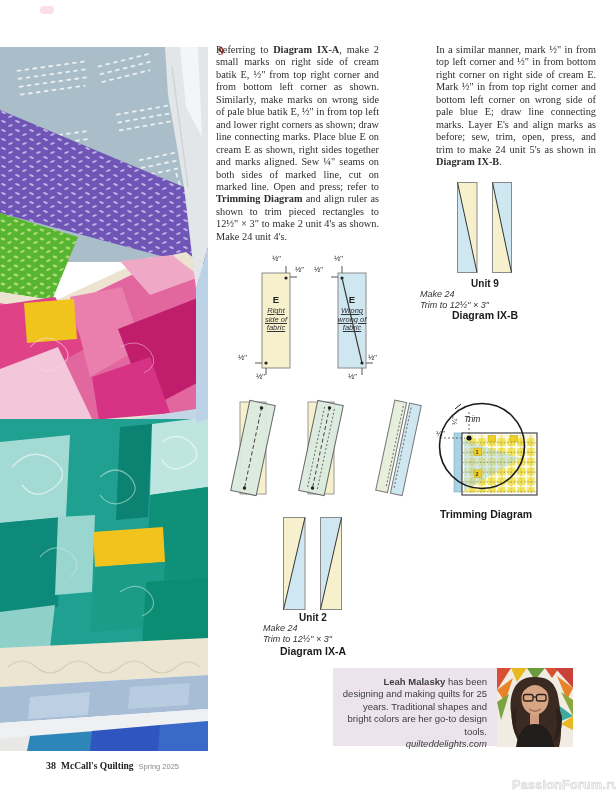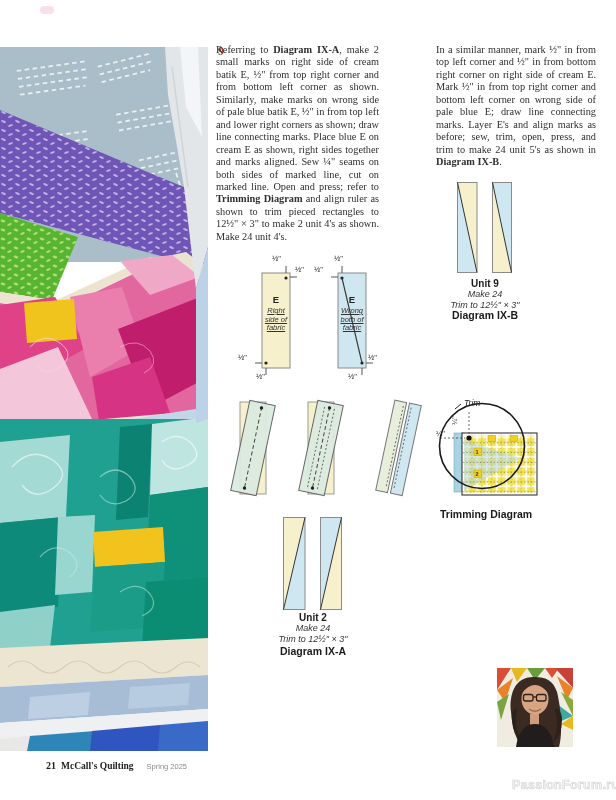--- a/index.html
+++ b/index.html
@@ -8,33 +8,33 @@
   .abs{position:absolute;}
   
   .bodycol{font:10.3px/12.45px "Liberation Serif",serif;color:#2e2e2e;text-align:justify;}
   .b{font-weight:bold;}
   .stepnum{font:bold 12px "Liberation Serif",serif;color:#a13c30;}
   
   .lblhalf{position:absolute;font:7.5px "Liberation Sans",sans-serif;color:#222;white-space:nowrap;}
   .elabel{position:absolute;font:bold 9.5px "Liberation Sans",sans-serif;color:#222;text-align:center;}
   .eside{position:absolute;font:italic 7.5px/8.6px "Liberation Sans",sans-serif;color:#333;text-align:center;text-decoration:underline;}
   .dunit{font:bold 10px/11px "Liberation Sans",sans-serif;color:#1a1a1a;text-align:center;}
-  .dital{font:italic 9px/10.5px "Liberation Sans",sans-serif;color:#333;text-align:center;}
+  .dital{font:italic 9px/10.5px "Liberation Sans",sans-serif;color:#333;text-align:left;}
   .dcap{font:bold 10.5px "Liberation Sans",sans-serif;color:#1a1a1a;}
   .center{text-align:center;}
   .trimlbl{position:absolute;font:italic 8.5px "Liberation Sans",sans-serif;color:#222;}
   .rulnum{position:absolute;font:bold 5.5px "Liberation Sans",sans-serif;color:#433;}
   
   .biobox{background:#ece3ed;}
   .biotext{font:9.5px/12.4px "Liberation Sans",sans-serif;color:#3d3d3d;text-align:right;}
   .biosite{font-style:italic;display:block;}
   
   .f-page{font:bold 10px "Liberation Serif",serif;color:#222;}
   .f-mag{font:bold 9.5px "Liberation Serif",serif;color:#222;margin-left:5px;}
-  .f-issue{font:7.5px "Liberation Sans",sans-serif;color:#8a8a8a;margin-left:13px;}
+  .f-issue{font:7.5px "Liberation Sans",sans-serif;color:#8a8a8a;margin-left:5px;}
   .watermark{font:bold 12.5px "Liberation Sans",sans-serif;color:#f5f5f5;
              -webkit-text-stroke:0.6px #d2d2d2;letter-spacing:.3px;}
 </style>
 </head>
 <body>
 
 <div class="page">
 
   <svg class="abs" style="left:0;top:47px;" width="208" height="704" viewBox="0 0 208 704">
     <defs>
@@ -203,21 +203,21 @@
     <span class="lblhalf" style="left:65px;top:15px;">½"</span>
     <span class="lblhalf" style="left:8px;top:103px;">½"</span>
     <span class="lblhalf" style="left:26px;top:122px;">½"</span>
     <span class="lblhalf" style="left:104px;top:4px;">½"</span>
     <span class="lblhalf" style="left:84px;top:15px;">½"</span>
     <span class="lblhalf" style="left:138px;top:103px;">½"</span>
     <span class="lblhalf" style="left:118px;top:122px;">½"</span>
     <span class="elabel" style="left:32px;top:44px;width:28px;">E</span>
     <div class="eside" style="left:30px;top:57px;width:32px;">Right side of fabric</div>
     <span class="elabel" style="left:108px;top:44px;width:28px;">E</span>
-    <div class="eside" style="left:106px;top:57px;width:32px;">Wrong both of fabric</div>
+    <div class="eside" style="left:106px;top:57px;width:32px;">Wrong wrong of fabric</div>
   </div>
 
   <svg class="abs" style="left:228px;top:392px;" width="205" height="118" viewBox="0 0 205 118">
 
     <g transform="translate(4,0)">
       <rect x="8" y="10" width="26" height="92" fill="#f6f1cc" stroke="#999"></rect>
       <g transform="rotate(12 21 56)">
         <rect x="8" y="10" width="26" height="92" fill="#d9ebdf" fill-opacity="0.93" stroke="#666"></rect>
         <line x1="21" y1="14" x2="21" y2="98" stroke="#444" stroke-width="1" stroke-dasharray="4 2.5"></line>
         <circle cx="21" cy="15" r="1.7" fill="#222"></circle>
@@ -319,28 +319,34 @@
 
       <g>
         <line x1="23" y1="6" x2="17" y2="11" stroke="#222" stroke-width="1"></line>
         <line x1="31" y1="14" x2="31" y2="36" stroke="#444" stroke-width="0.8" stroke-dasharray="2 2"></line>
         <line x1="2" y1="40" x2="27" y2="40" stroke="#444" stroke-width="0.8" stroke-dasharray="2 2"></line>
         <circle cx="31" cy="40" r="2.6" fill="#111"></circle>
       </g>
 
       <circle cx="44" cy="48" r="42.5" fill="none" stroke="#1a1a1a" stroke-width="1.6"></circle>
     </svg>
-    <span class="trimlbl" style="left:26px;top:0px;">Trim</span>
+    <span class="trimlbl" style="left:26px;top:16px;">Trim</span>
     <span class="lblhalf" style="left:12px;top:18px;transform:rotate(-90deg);">¼"</span>
     <span class="lblhalf" style="left:-2px;top:31px;">¼"</span>
     <span class="rulnum" style="left:37.5px;top:51px;">1</span>
     <span class="rulnum" style="left:37.5px;top:73px;">2</span>
   </div>
   <div class="abs dcap" style="left:440px;top:508px;">Trimming Diagram</div>
 
+  <div class="abs biobox" style="left:333px;top:668px;width:164px;height:78px;">
+    <div class="biotext" style="padding:8px 10px 0 8px;">
+      <span class="b">Leah Malasky</span><span> has been designing and making quilts for 25 years. Traditional shapes and bright colors are her go-to design tools.</span>
+      <span class="biosite">quilteddelights.com</span>
+    </div>
+  </div>
   <svg class="abs" style="left:497px;top:668px;" width="76" height="79" viewBox="0 0 76 79">
     <rect width="76" height="79" fill="#f0ece2"></rect>
 
     <g>
       <polygon points="0,0 14,0 0,22" fill="#d94f35"></polygon>
       <polygon points="0,22 16,10 8,34" fill="#e8832a"></polygon>
       <polygon points="0,34 12,26 4,52" fill="#7aa341"></polygon>
       <polygon points="14,0 30,0 20,14" fill="#e8b820"></polygon>
       <polygon points="30,0 48,0 38,12" fill="#6a9c3e"></polygon>
       <polygon points="48,0 62,0 55,10" fill="#d94f35"></polygon>
@@ -362,18 +368,18 @@
         <rect x="26.5" y="26.5" width="9.5" height="6.5" rx="2"></rect>
         <rect x="39.5" y="26.5" width="9.5" height="6.5" rx="2"></rect>
         <line x1="36" y1="29" x2="39.5" y2="29"></line>
       </g>
       <path d="M32 41 Q38 45.5 44 41" fill="none" stroke="#9c6b55" stroke-width="1.3"></path>
       <path d="M19 79 C21 64 28 56 38 56 C48 56 55 64 57 79 Z" fill="#201d1c"></path>
     </g>
   </svg>
 
   <div class="abs" style="left:46px;top:755px;">
-    <span class="f-page">21</span><span class="f-mag">McCall's Quilting</span><span class="f-issue">Spring 2025</span>
+    <span class="f-page">38</span><span class="f-mag">McCall's Quilting</span><span class="f-issue">Spring 2025</span>
   </div>
 
   <div class="abs watermark" style="left:512px;top:778px;">PassionForum.ru</div>
 
 </div>
 
 </body></html>

